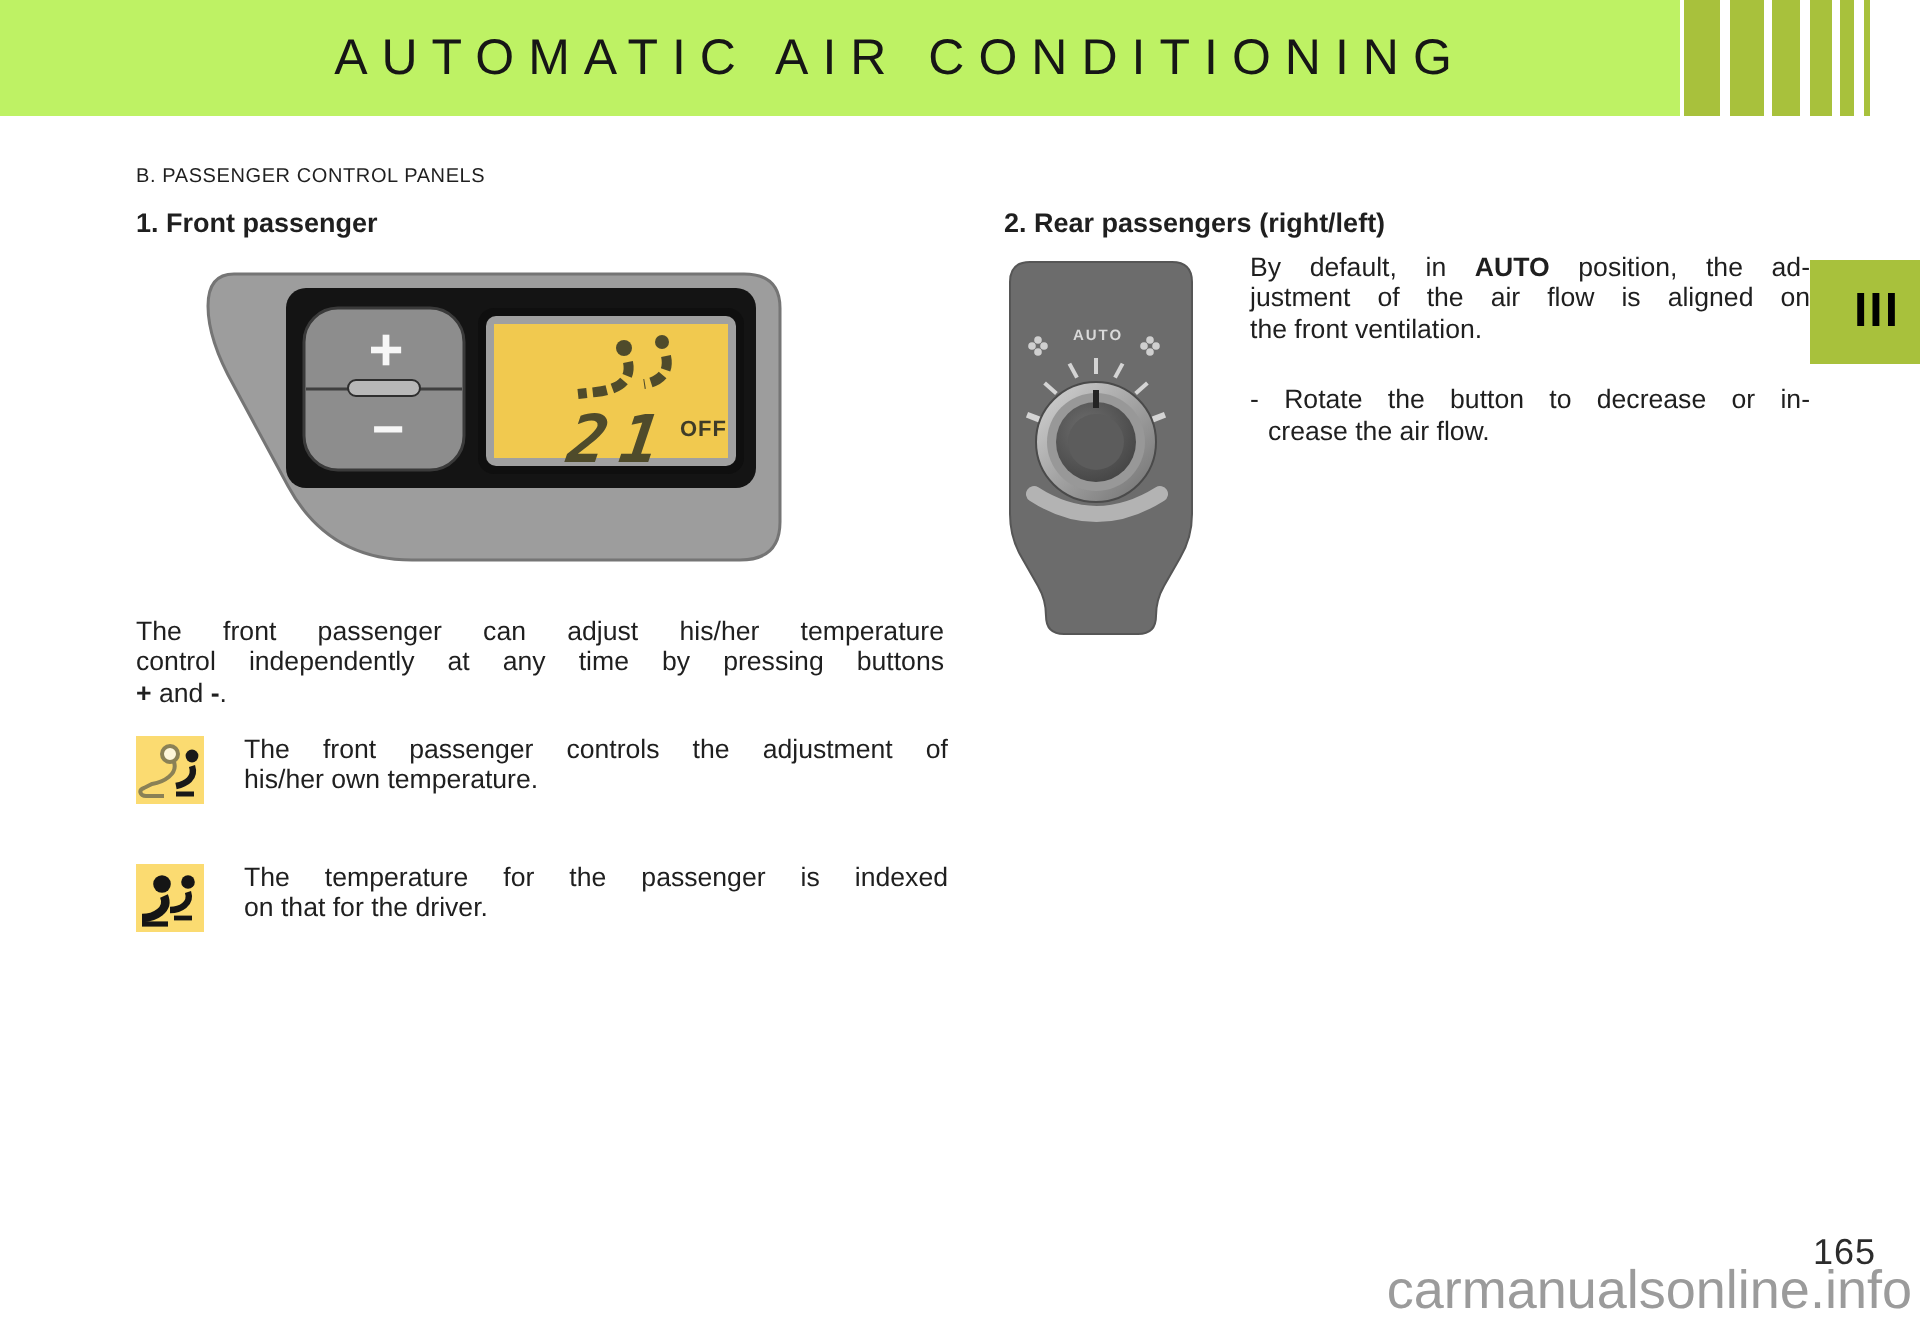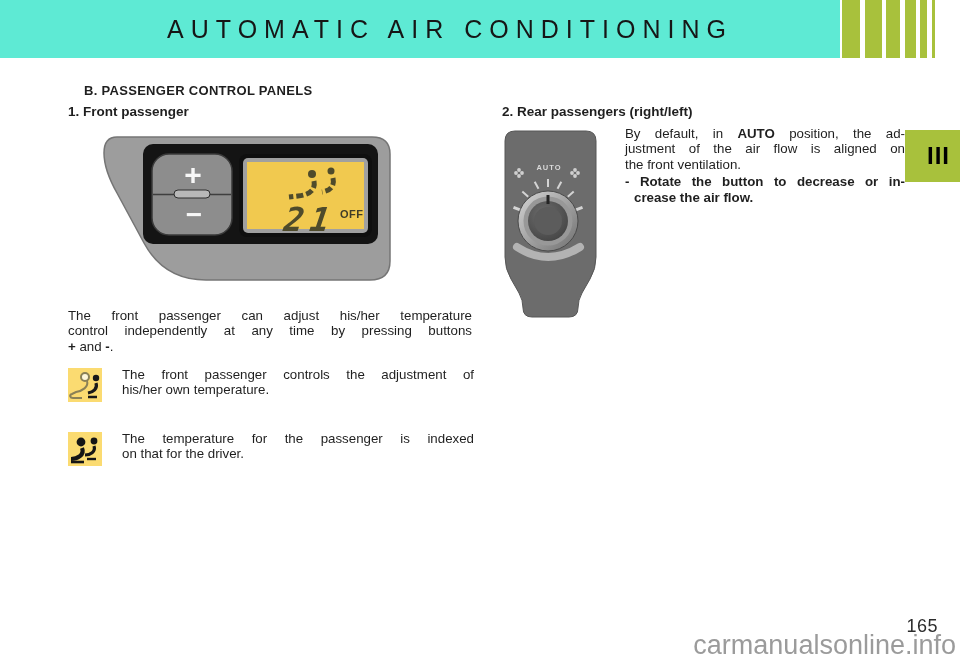--- a/index.html
+++ b/index.html
@@ -1,45 +1,45 @@
 <!DOCTYPE html>
 <html><head>
 <meta charset="utf-8">
 <style>
   html,body{margin:0;padding:0;background:#fff;}
   .page{position:relative;width:960px;height:663px;background:#fff;overflow:hidden;
         font-family:"Liberation Sans",sans-serif;color:#1f1f1f;}
 
   
-  .band{position:absolute;left:0;top:0;width:840px;height:58px;background:#5eead4;
+  .band{position:absolute;left:0;top:0;width:840px;height:58px;background:#bef264;
         display:flex;align-items:center;justify-content:center;}
   .band .title{font-size:25px;letter-spacing:7px;color:#161616;padding-left:60px;white-space:nowrap;}
   .bars{position:absolute;left:842px;top:0;height:58px;display:flex;gap:4.5px;}
   .bars div{background:#a8c13c;height:58px;}
   .b1{width:18px}.b2{width:17px}.b3{width:14px}.b4{width:11px}.b5{width:7px}.b6{width:3px}
 
   .tab-iii{position:absolute;left:905px;top:130px;width:55px;height:52px;background:#a8c13c;
            color:#000;font-weight:bold;font-size:24px;letter-spacing:1px;
            display:flex;align-items:center;padding-left:12px;box-sizing:border-box;justify-content:center;}
 
   
-  .h-main{position:absolute;left:84px;top:83px;font-weight:bold;font-size:13px;letter-spacing:.3px;}
+  .h-main{position:absolute;left:68px;top:83px;font-weight:normal;font-size:10px;letter-spacing:.3px;}
   .h-sub{position:absolute;font-weight:bold;font-size:13.5px;}
   .h-sub.left{left:68px;top:104px;}
   .h-sub.right{left:502px;top:104px;}
 
   
   .txt{font-size:13.3px;line-height:15.4px;}
   .jl{text-align:justify;text-align-last:justify;}
   .para{position:absolute;left:68px;top:308px;width:404px;}
   .note{position:absolute;left:68px;width:406px;}
   .note .ic{position:absolute;left:0;top:1px;}
   .note .nt{margin-left:54px;}
   .rtext{position:absolute;left:625px;top:126px;width:280px;}
-  .rtext .p2{margin-top:2px;font-weight:bold;}
+  .rtext .p2{margin-top:20px;}
   .rtext .p3{margin-top:9px;}
   .indent{padding-left:9px;box-sizing:border-box;}
   b{font-weight:bold;}
 
   
   .front-ill{position:absolute;left:100px;top:134px;}
   .rear-ill{position:absolute;left:503px;top:129px;}
 
   
   .pagenum{position:absolute;left:860px;top:616px;width:78px;text-align:right;

